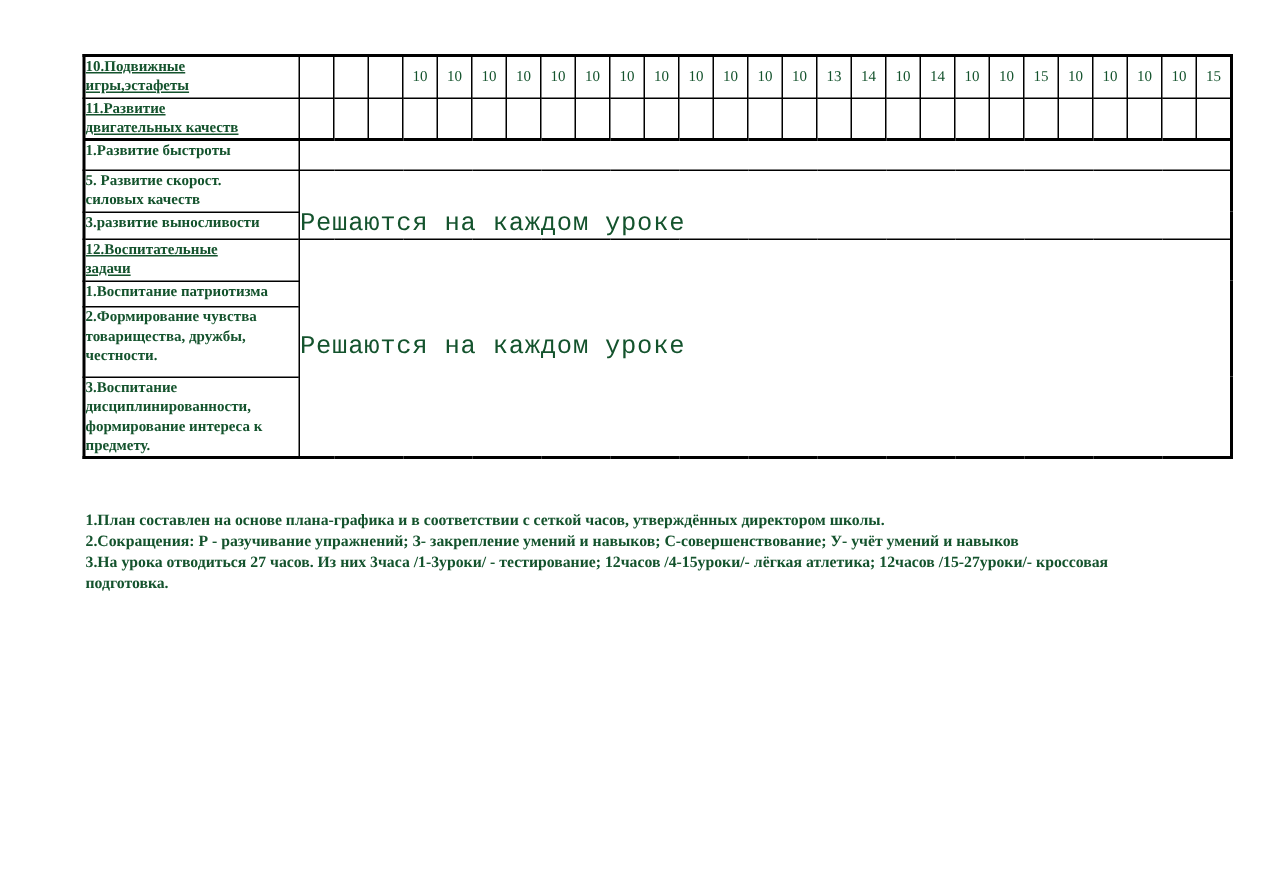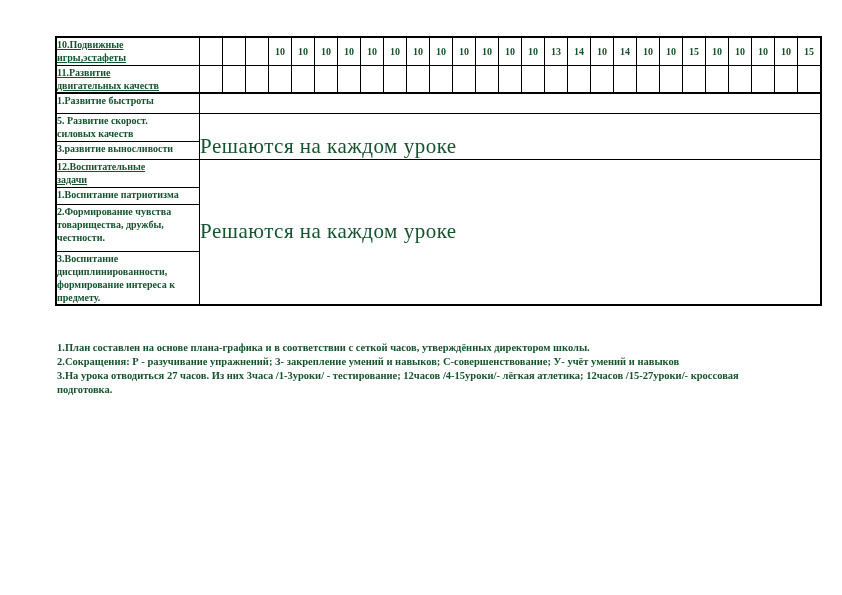--- a/index.html
+++ b/index.html
@@ -34,42 +34,43 @@
     line-height: 1.32;
     vertical-align: top;
     padding: 1px 2px 0 2px;
     white-space: pre-line;
   }
   td.cat { text-decoration: underline; }
   td.num {
     width: 22px;
     text-align: center;
     font-size: 10px;
-    font-weight: bold;
+    font-weight: normal;
     vertical-align: middle;
   }
   td.g3 { border-right-width: 2px; }
 
   tr.rA { height: 28px; }
   tr.rB { height: 28px; }
   tr.rB td { border-bottom-width: 2px; }
   tr.rC { height: 20px; }
   tr.rD { height: 28px; }
   tr.rE { height: 18px; }
   tr.rF { height: 28px; }
   tr.rG { height: 17px; }
   tr.rH { height: 47px; }
   tr.rI { height: 54px; }
 
   td.merged { background: #fff; }
   td.mtext {
-    font-size: 21px;
+    font-size: 17px;
     font-weight: normal;
     padding-left: 97px;
     letter-spacing: 0.5px;
+    font-family: Liberation Mono, monospace;
   }
   td.mtext1 {
     vertical-align: bottom;
     padding-bottom: 1px;
     border-bottom-width: 2px;
   }
   td.mtext2 {
     vertical-align: middle;
     padding-top: 8px;
   }

